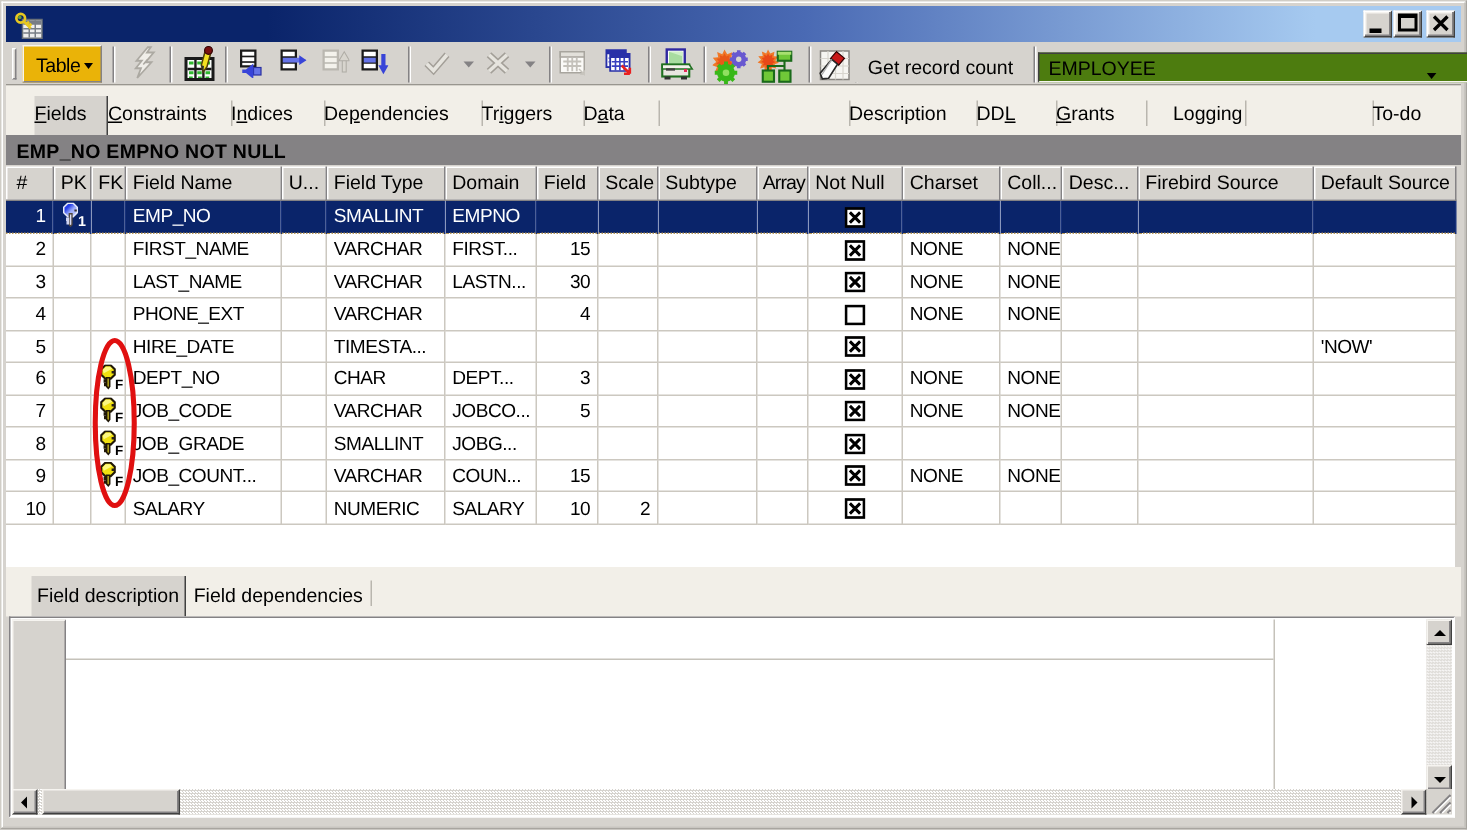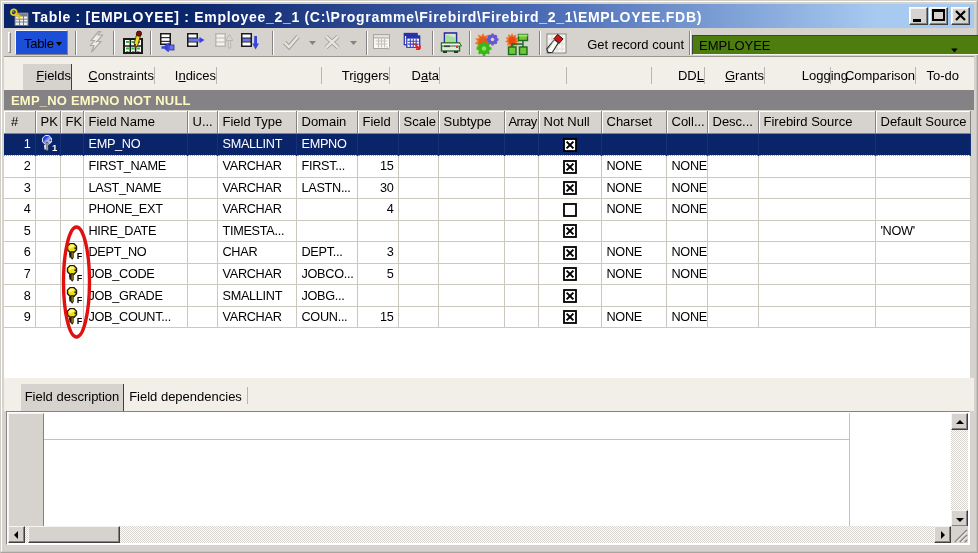--- a/index.html
+++ b/index.html
@@ -14,38 +14,38 @@
   background:linear-gradient(to right,#0A246A 0%,#0A246A 18%,#4A6AB4 55%,#A6CAF0 90%);
   color:#fff; font-weight:bold; }
 .title .txt { position:absolute; left:28px; top:4.5px; font-size:14px; letter-spacing:0.7px; white-space:nowrap; }
 .tbtn { position:absolute; top:3px; width:19px; height:18px; background:#D6D3CE;
   border:1px solid #fff; border-right-color:#404040; border-bottom-color:#404040;
   box-shadow:inset -1px -1px 0 #848284, inset 1px 1px 0 #F6F4F0; }
 
 .toolbar { position:absolute; left:4px; top:28px; right:4px; height:29px; background:#D6D3CE; border-bottom:1px solid #99968F; }
 .grip { position:absolute; left:4px; top:4px; width:3px; height:21px; background:#D6D3CE; border:1px solid #fff; border-right-color:#848284; border-bottom-color:#848284; }
 .tsep { position:absolute; top:3px; width:2px; height:24px; border-left:1px solid #848284; border-right:1px solid #fff; }
-.tablebtn { position:absolute; left:11px; top:2px; width:53px; height:25px; background:#1d4ed8;
+.tablebtn { position:absolute; left:11px; top:2px; width:53px; height:25px; background:#eab308;
   border:1px solid #F6F4F0; border-right-color:#848284; border-bottom-color:#848284; }
 .tablebtn .lbl { position:absolute; left:8px; top:5px; letter-spacing:-0.3px; }
 .tablebtn .arr { position:absolute; right:5px; top:11px; width:0; height:0; border:3.5px solid transparent; border-top:4px solid #000; }
 .icon { position:absolute; top:4px; width:20px; height:20px; }
-.grcbtn { position:absolute; left:566px; top:2px; width:114px; height:25px; background:#D6D3CE; text-align:right; line-height:29px; }
+.grcbtn { position:absolute; left:566px; top:2px; width:114px; height:25px; background:#D6D3CE; text-align:center; line-height:29px; }
 .combo { position:absolute; left:688px; top:7px; width:307px; height:20px; background:#4d7c0f; border:1px solid #404040; border-bottom-color:#F6F4F0; border-right-color:#F6F4F0; }
 .combo .ctxt { position:absolute; left:6px; top:2px; }
 .combo .cbtn { position:absolute; right:0; top:0; width:14px; height:18px; background:#D6D3CE; border:1px solid #F6F4F0; border-right:none; border-bottom-color:#848284; }
 .combo .carr { position:absolute; right:4px; top:7px; width:0; height:0; border:4px solid transparent; border-top:5px solid #1a0404; }
 .chev { position:absolute; left:944px; top:15px; width:12px; height:12px; }
 
 .tabstrip { position:absolute; left:4px; top:57px; right:4px; height:33px; background:#F2EFE8; }
-.tab { position:absolute; top:7px; height:44px; padding-top:4px; text-align:right; }
+.tab { position:absolute; top:7px; height:44px; padding-top:4px; text-align:left; }
 .tabsep { position:absolute; top:10px; height:17px; width:1px; background:#B9B6AE; }
 .tabactive { background:#D6D3CE; border-right:1.5px solid #404040; }
 
-.fieldbar { position:absolute; left:4px; top:90px; right:4px; height:20px; background:#848284; color:#fef9c3; font-weight:bold; }
+.fieldbar { position:absolute; left:4px; top:90px; right:4px; height:20px; background:#848284; color:#000000; font-weight:bold; }
 .fieldbar span { position:absolute; left:7px; top:3px; letter-spacing:0.2px; }
 
 .grid { position:absolute; left:4px; top:111px; width:966px; height:267px; background:#fff; }
 table.g { border-collapse:collapse; table-layout:fixed; width:966px; }
 table.g td, table.g th { overflow:hidden; white-space:nowrap; font-weight:normal; font-size:13px; padding:0 0 0 5px; text-align:left; vertical-align:middle; }
 table.g th { background:#D6D3CE; height:22px;
   border-right:1px solid #848284; border-bottom:1px solid #848284;
   box-shadow:inset 1px 1px 0 #fff; }
 table.g td { height:21.55px; border-right:1px solid #CCC8C0; border-bottom:1px solid #CCC8C0; letter-spacing:-0.3px; font-size:12.7px; }
 tr.sel td { background:#0A246A; color:#fff; border-right-color:#16307a; border-bottom:1px dotted #B89858; border-top:1px dotted #B89858; height:22.5px; }
@@ -76,21 +76,20 @@
 <div class="title">
   <svg class="abs" style="left:6px;top:4px" width="19" height="19" viewBox="0 0 19 19">
     <rect x="4.5" y="4.5" width="14" height="13.5" fill="#6A7078"></rect>
     <rect x="5.5" y="5.5" width="12" height="11.5" fill="#EFEFEF"></rect>
     <rect x="5.5" y="5.5" width="12" height="3" fill="#787E86"></rect>
     <path d="M5.5 11.2h12M5.5 14h12M9.5 5.5v11.5M13.5 5.5v11.5" stroke="#787E86" stroke-width="1"></path>
     <circle cx="3.8" cy="4.2" r="2.9" fill="none" stroke="#E8C820" stroke-width="1.8"></circle>
     <path d="M6 6.4 L10.5 10.9 M9 9.4 l2 -1.5 M7.6 8 l1.8 -1.4" stroke="#E8C820" stroke-width="1.8" fill="none"></path>
     <circle cx="3.2" cy="3.6" r="1.2" fill="#68A030"></circle>
 </svg>
-  <div class="txt">Table : [EMPLOYEE] : Employee_2_1 (C:\Programme\Firebird\Firebird_2_1\EMPLOYEE.FDB)</div>
   <div class="tbtn" style="right:46px"><svg width="17" height="16">
         <rect x="3" y="11" width="8" height="3" fill="#000"></rect>
       </svg></div>
   <div class="tbtn" style="right:26px"><svg width="17" height="16">
         <rect x="3" y="2" width="11" height="10" fill="none" stroke="#000" stroke-width="2"></rect>
         <rect x="3" y="2" width="11" height="2" fill="#000"></rect>
       </svg></div>
   <div class="tbtn" style="right:4px"><svg width="17" height="16">
         <path d="M4 3 L13 12 M13 3 L4 12" stroke="#000" stroke-width="2.2"></path>
       </svg></div>
@@ -258,34 +257,35 @@
       <path d="M2 5 h8 l-4 5 z" fill="#000" transform="scale(0.8) translate(2,2)"></path>
     </svg>
 </div>
 
 <div class="tabstrip">
   <div class="tab tabactive" style="left:19px;width:49px"><u>F</u>ields</div>
   <div class="tab" style="left:68px;width:82px"><u>C</u>onstraints</div>
   <div class="tabsep" style="left:150px"></div>
   <div class="tab" style="left:150px;width:62px">I<u>n</u>dices</div>
   <div class="tabsep" style="left:212px"></div>
+  <div class="tab" style="left:212px;width:105px">De<u>p</u>endencies</div>
   <div class="tabsep" style="left:317px"></div>
   <div class="tab" style="left:317px;width:68px">Tr<u>i</u>ggers</div>
   <div class="tabsep" style="left:385px"></div>
   <div class="tab" style="left:385px;width:50px">D<u>a</u>ta</div>
   <div class="tabsep" style="left:435px"></div>
   <div class="tabsep" style="left:562px"></div>
+  <div class="tab" style="left:562px;width:85px">Description</div>
   <div class="tabsep" style="left:647px"></div>
   <div class="tab" style="left:647px;width:53px">DD<u>L</u></div>
   <div class="tabsep" style="left:700px"></div>
   <div class="tab" style="left:700px;width:60px"><u>G</u>rants</div>
   <div class="tabsep" style="left:760px"></div>
   <div class="tab" style="left:778px;width:66px">Logging</div>
   <div class="tabsep" style="left:826px"></div>
-  <div class="tab" style="left:826px;width:85px">Comparison</div>
   <div class="tabsep" style="left:911px"></div>
   <div class="tab" style="left:911px;width:44px">To-do</div>
 </div>
 
 <div class="fieldbar">
     <span>EMP_NO EMPNO NOT NULL</span>
   </div>
 
 <div class="grid">
 <table class="g">
@@ -559,20 +559,42 @@
           <td class="cbcell"><svg width="14" height="14" viewBox="0 0 14 14" style="vertical-align:middle">
               <rect x="1" y="1" width="12" height="12" fill="#fff" stroke="#000" stroke-width="1.8"></rect>
               <path d="M3.6 3.6 L10.4 10.4 M10.4 3.6 L3.6 10.4" stroke="#000" stroke-width="2"></path>
             </svg></td>
           <td>NONE</td>
           <td>NONE</td>
           <td></td>
           <td></td>
           <td></td>
 </tr>
+<tr>
+<td class="num">10</td>
+          <td></td>
+          <td></td>
+          <td>SALARY</td>
+          <td></td>
+          <td>NUMERIC</td>
+          <td>SALARY</td>
+          <td class="num">10</td>
+          <td class="num">2</td>
+          <td></td>
+          <td></td>
+          <td class="cbcell"><svg width="14" height="14" viewBox="0 0 14 14" style="vertical-align:middle">
+              <rect x="1" y="1" width="12" height="12" fill="#fff" stroke="#000" stroke-width="1.8"></rect>
+              <path d="M3.6 3.6 L10.4 10.4 M10.4 3.6 L3.6 10.4" stroke="#000" stroke-width="2"></path>
+            </svg></td>
+          <td></td>
+          <td></td>
+          <td></td>
+          <td></td>
+          <td></td>
+</tr>
 </tbody>
     </table>
 </div>
 
 <svg class="abs" style="left:55px;top:219px" width="45" height="126" viewBox="0 0 45 126">
   <ellipse cx="21.5" cy="63" rx="13" ry="55" fill="none" stroke="#E01010" stroke-width="3.4"></ellipse>
 </svg>
 
 <div class="btabs">
   <div class="btab tabactive" style="left:17px;width:103px">Field description</div>

